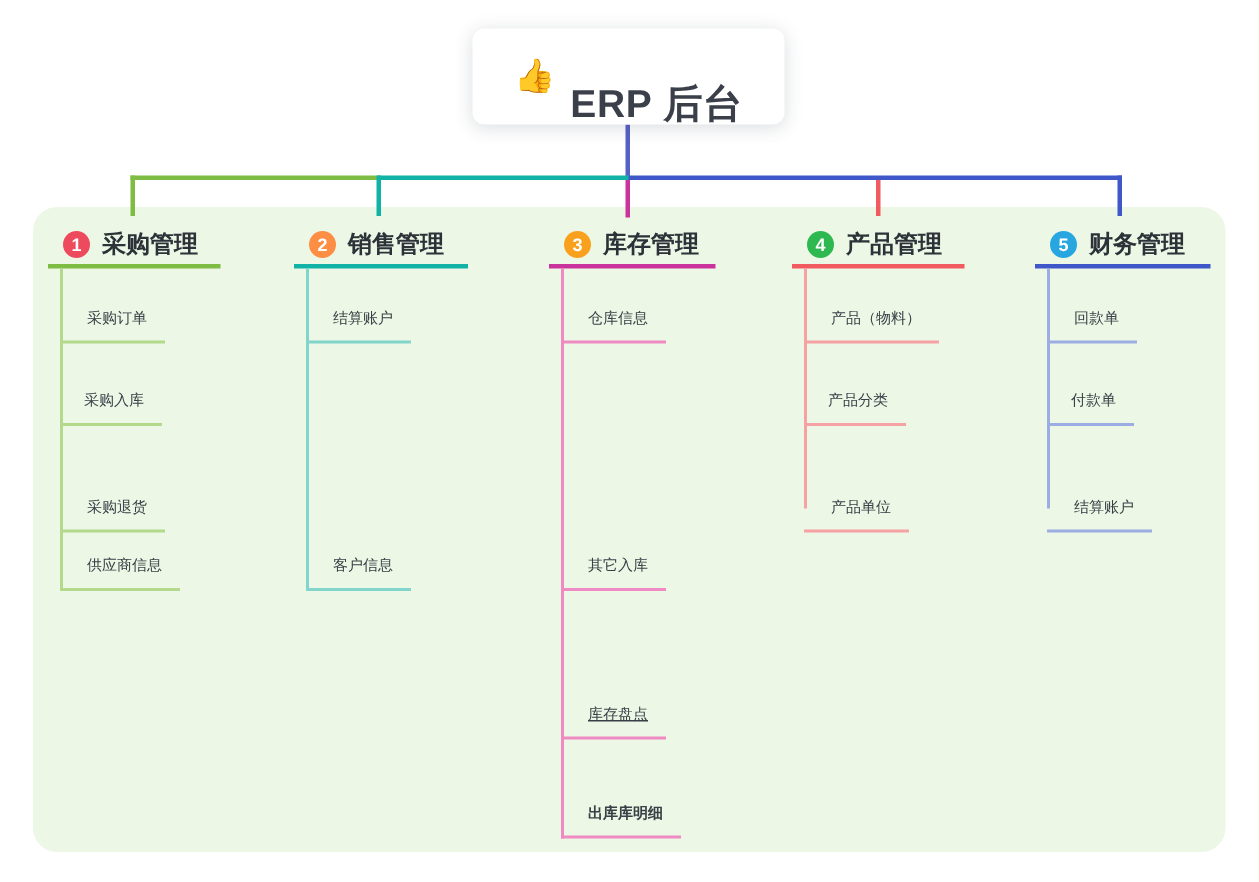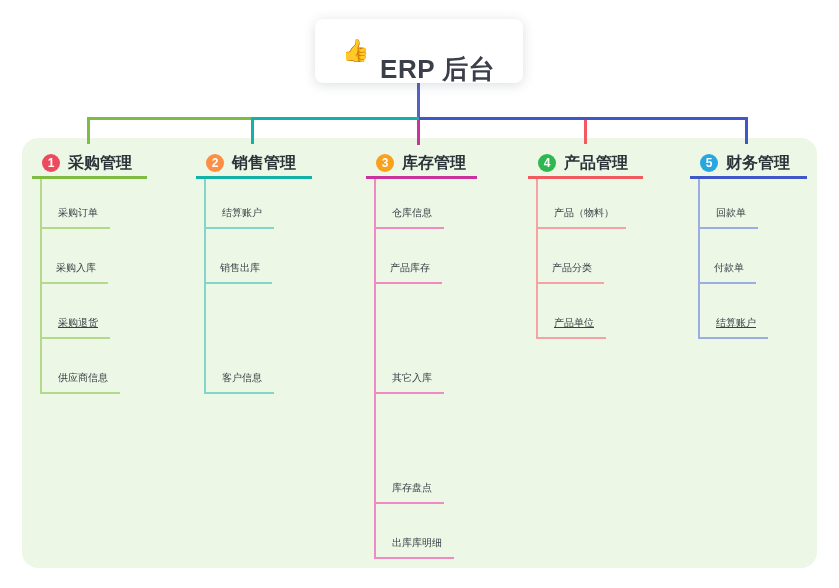--- a/index.html
+++ b/index.html
@@ -53,22 +53,22 @@
   .branch-title{font-size:16px;font-weight:600;color:#2d3138;white-space:nowrap;}
   .vline{position:absolute;left:8px;top:29px;width:2px;background:var(--l);}
   .branch.n3 .vline{height:160px;}
   .branch.n4 .vline{height:215px;}
   .branch.n7 .vline{height:380px;}
   .child{
     position:absolute;left:8px;white-space:nowrap;
     padding:0 12px 5px 18px;border-bottom:2px solid var(--l);
     font-size:10px;line-height:18px;color:#3a4046;
   }
-  .r0{top:54px;}  .r1{top:109px;padding-left:16px;} .r2{top:164px;text-decoration:underline;} .r3{top:219px;text-align:center;}
-  .r4{top:274px;} .r5{top:329px;} .r6{top:384px;}
+  .r0{top:54px;}  .r1{top:109px;padding-left:16px;} .r2{top:180px;} .r3{top:219px;text-align:center;}
+  .r4{top:274px;} .r5{top:318px;text-decoration:underline;} .r6{top:384px;font-weight:bold;}
 </style>
 </head>
 <body>
 
 <div class="panel" style="background: rgb(236, 247, 230);"></div>
 
 <div class="root-card">
   <span class="emoji">👍</span>
   <span class="root-title">ERP 后台</span>
 </div>
@@ -95,32 +95,30 @@
   <div class="child r3">供应商信息</div>
 </div>
 
 <div class="branch branch-2 n4" style="--c: #12b3a6; --l: #82d5cb; --b: #fd8e44;">
   <div class="branch-header">
     <span class="badge">2</span>
     <span class="branch-title">销售管理</span>
   </div>
   <div class="vline"></div>
   <div class="child r0">结算账户</div>
-  <div class="child r1">销售出库</div>
   <div class="child r3">客户信息</div>
 </div>
 
 <div class="branch branch-3 n7" style="--c: #cb339c; --l: #ef8ac2; --b: #f9a11c;">
   <div class="branch-header">
     <span class="badge">3</span>
     <span class="branch-title">库存管理</span>
   </div>
   <div class="vline"></div>
   <div class="child r0">仓库信息</div>
-  <div class="child r1">产品库存</div>
   <div class="child r3">其它入库</div>
   <div class="child r5">库存盘点</div>
   <div class="child r6">出库库明细</div>
 </div>
 
 <div class="branch branch-4 n3" style="--c: #f15a5e; --l: #f6a2a4; --b: #2eb850;">
   <div class="branch-header">
     <span class="badge">4</span>
     <span class="branch-title">产品管理</span>
   </div>

